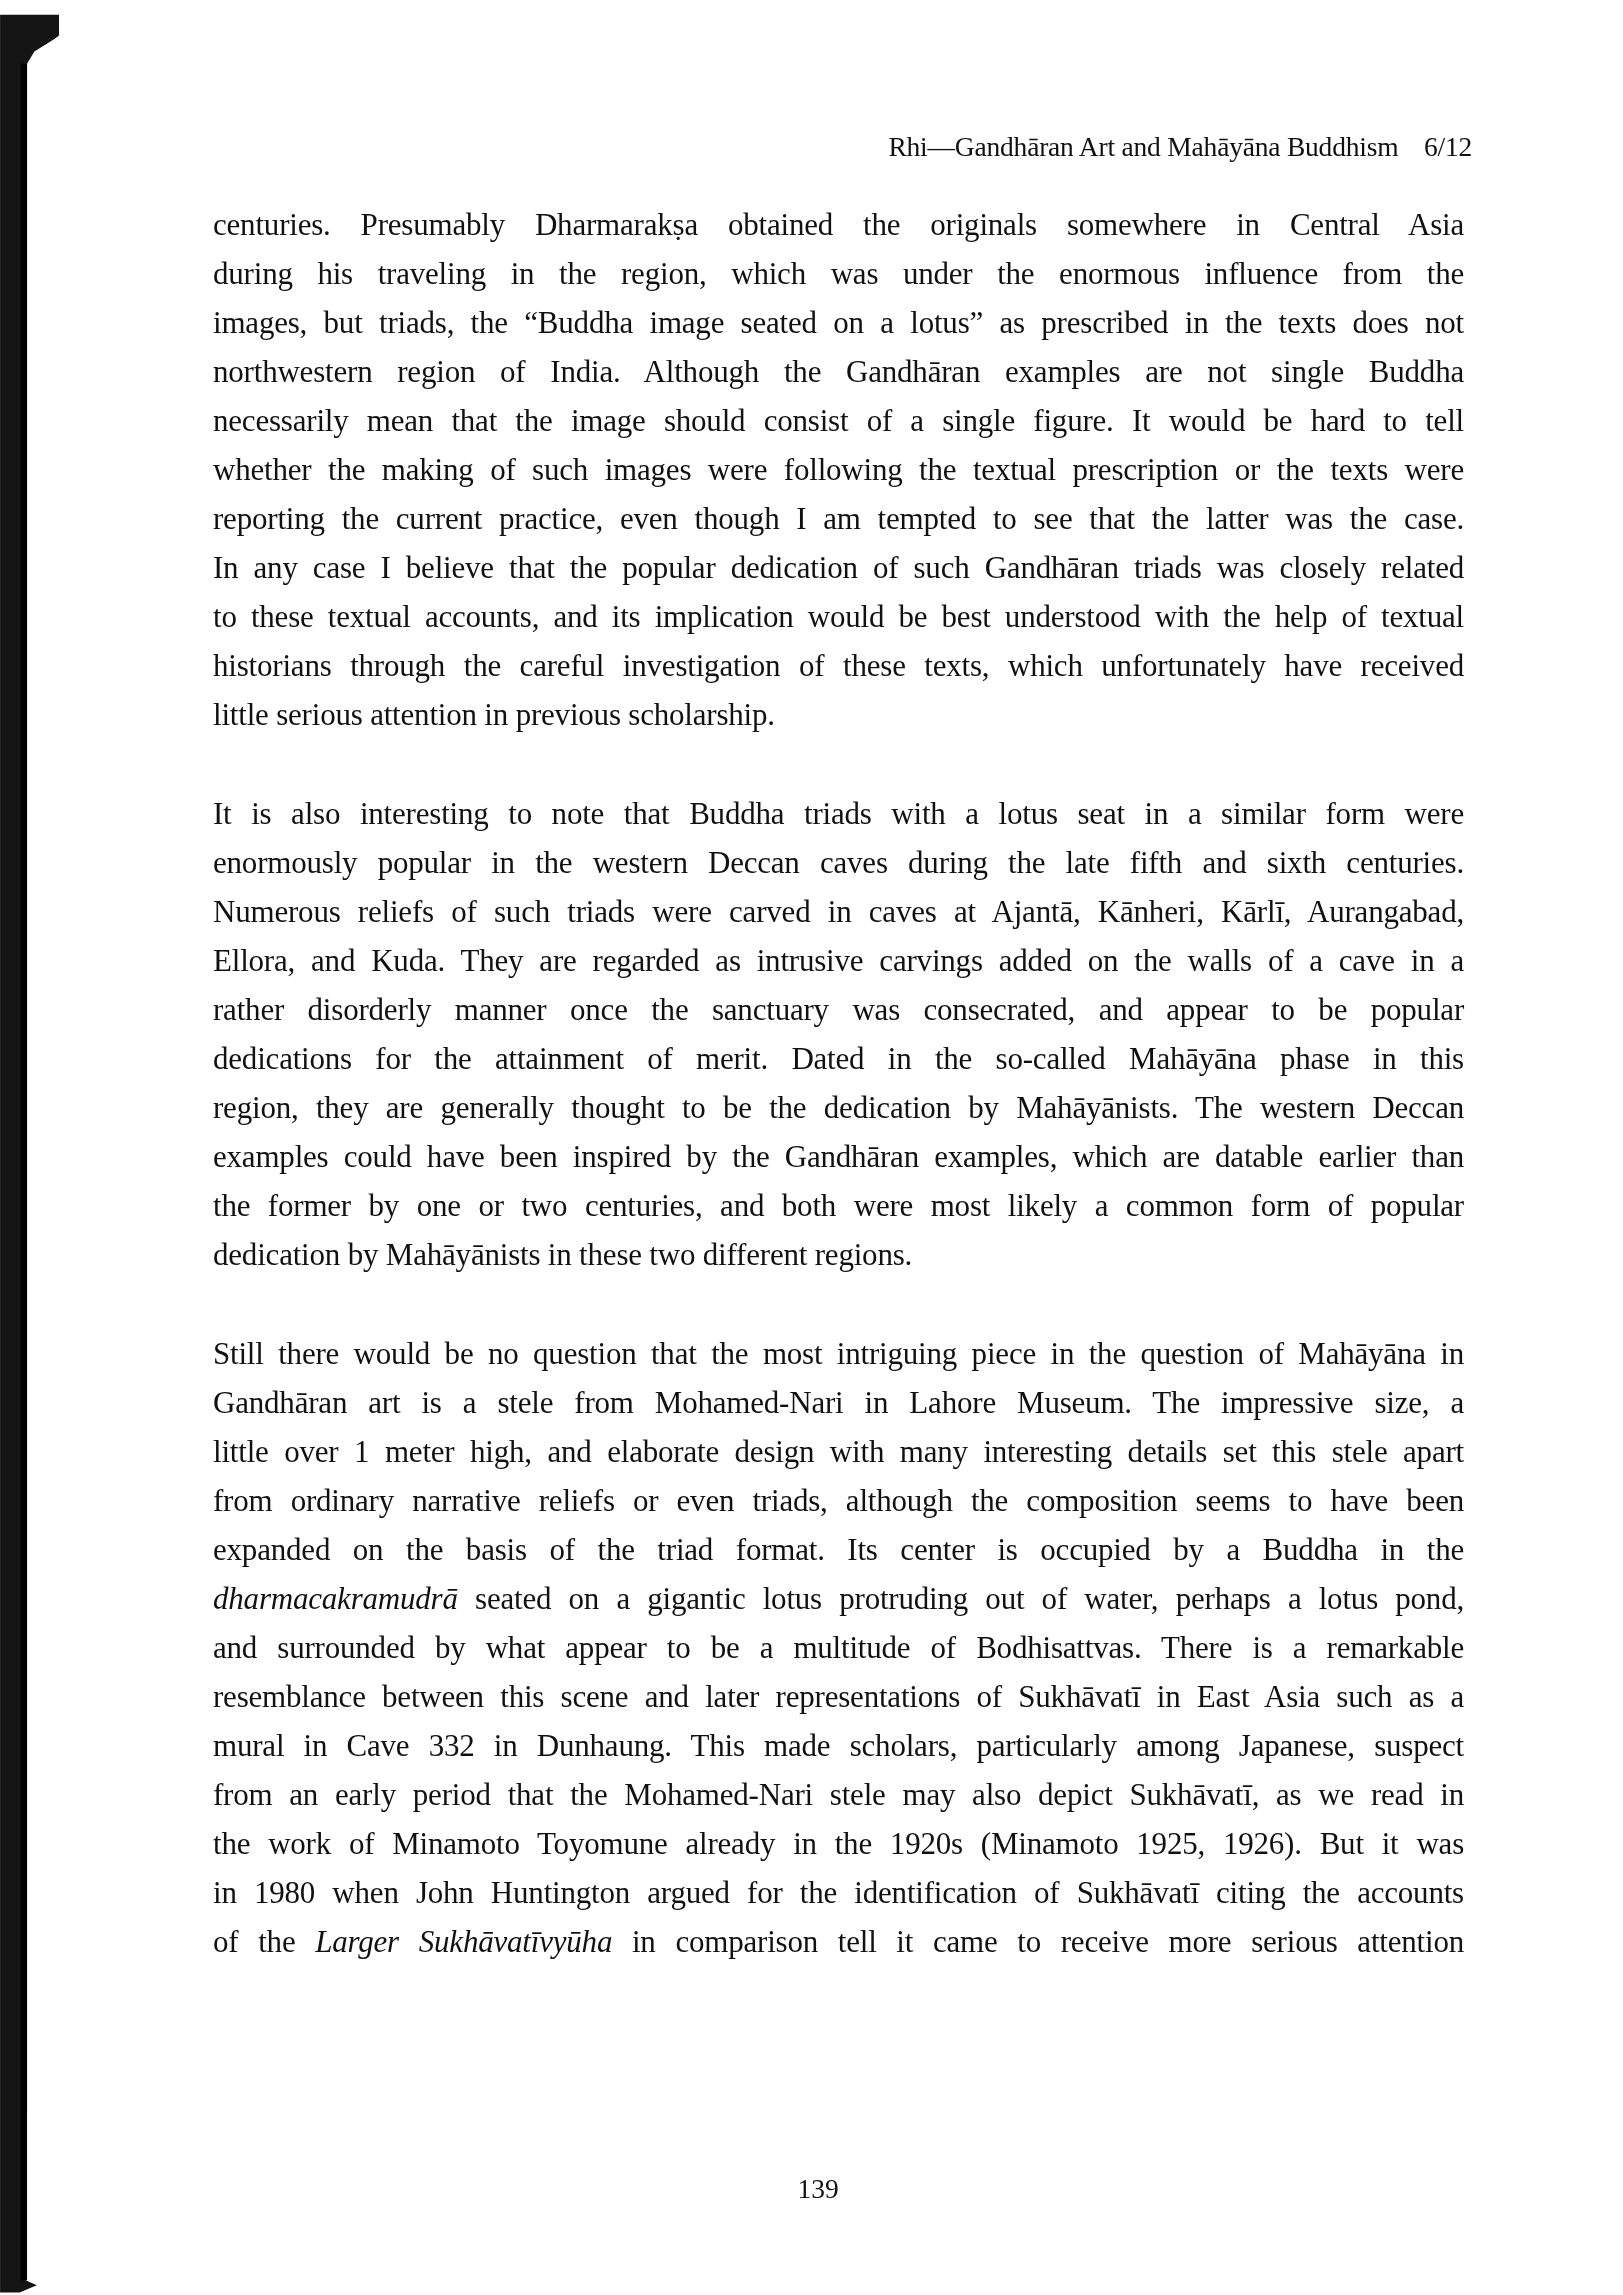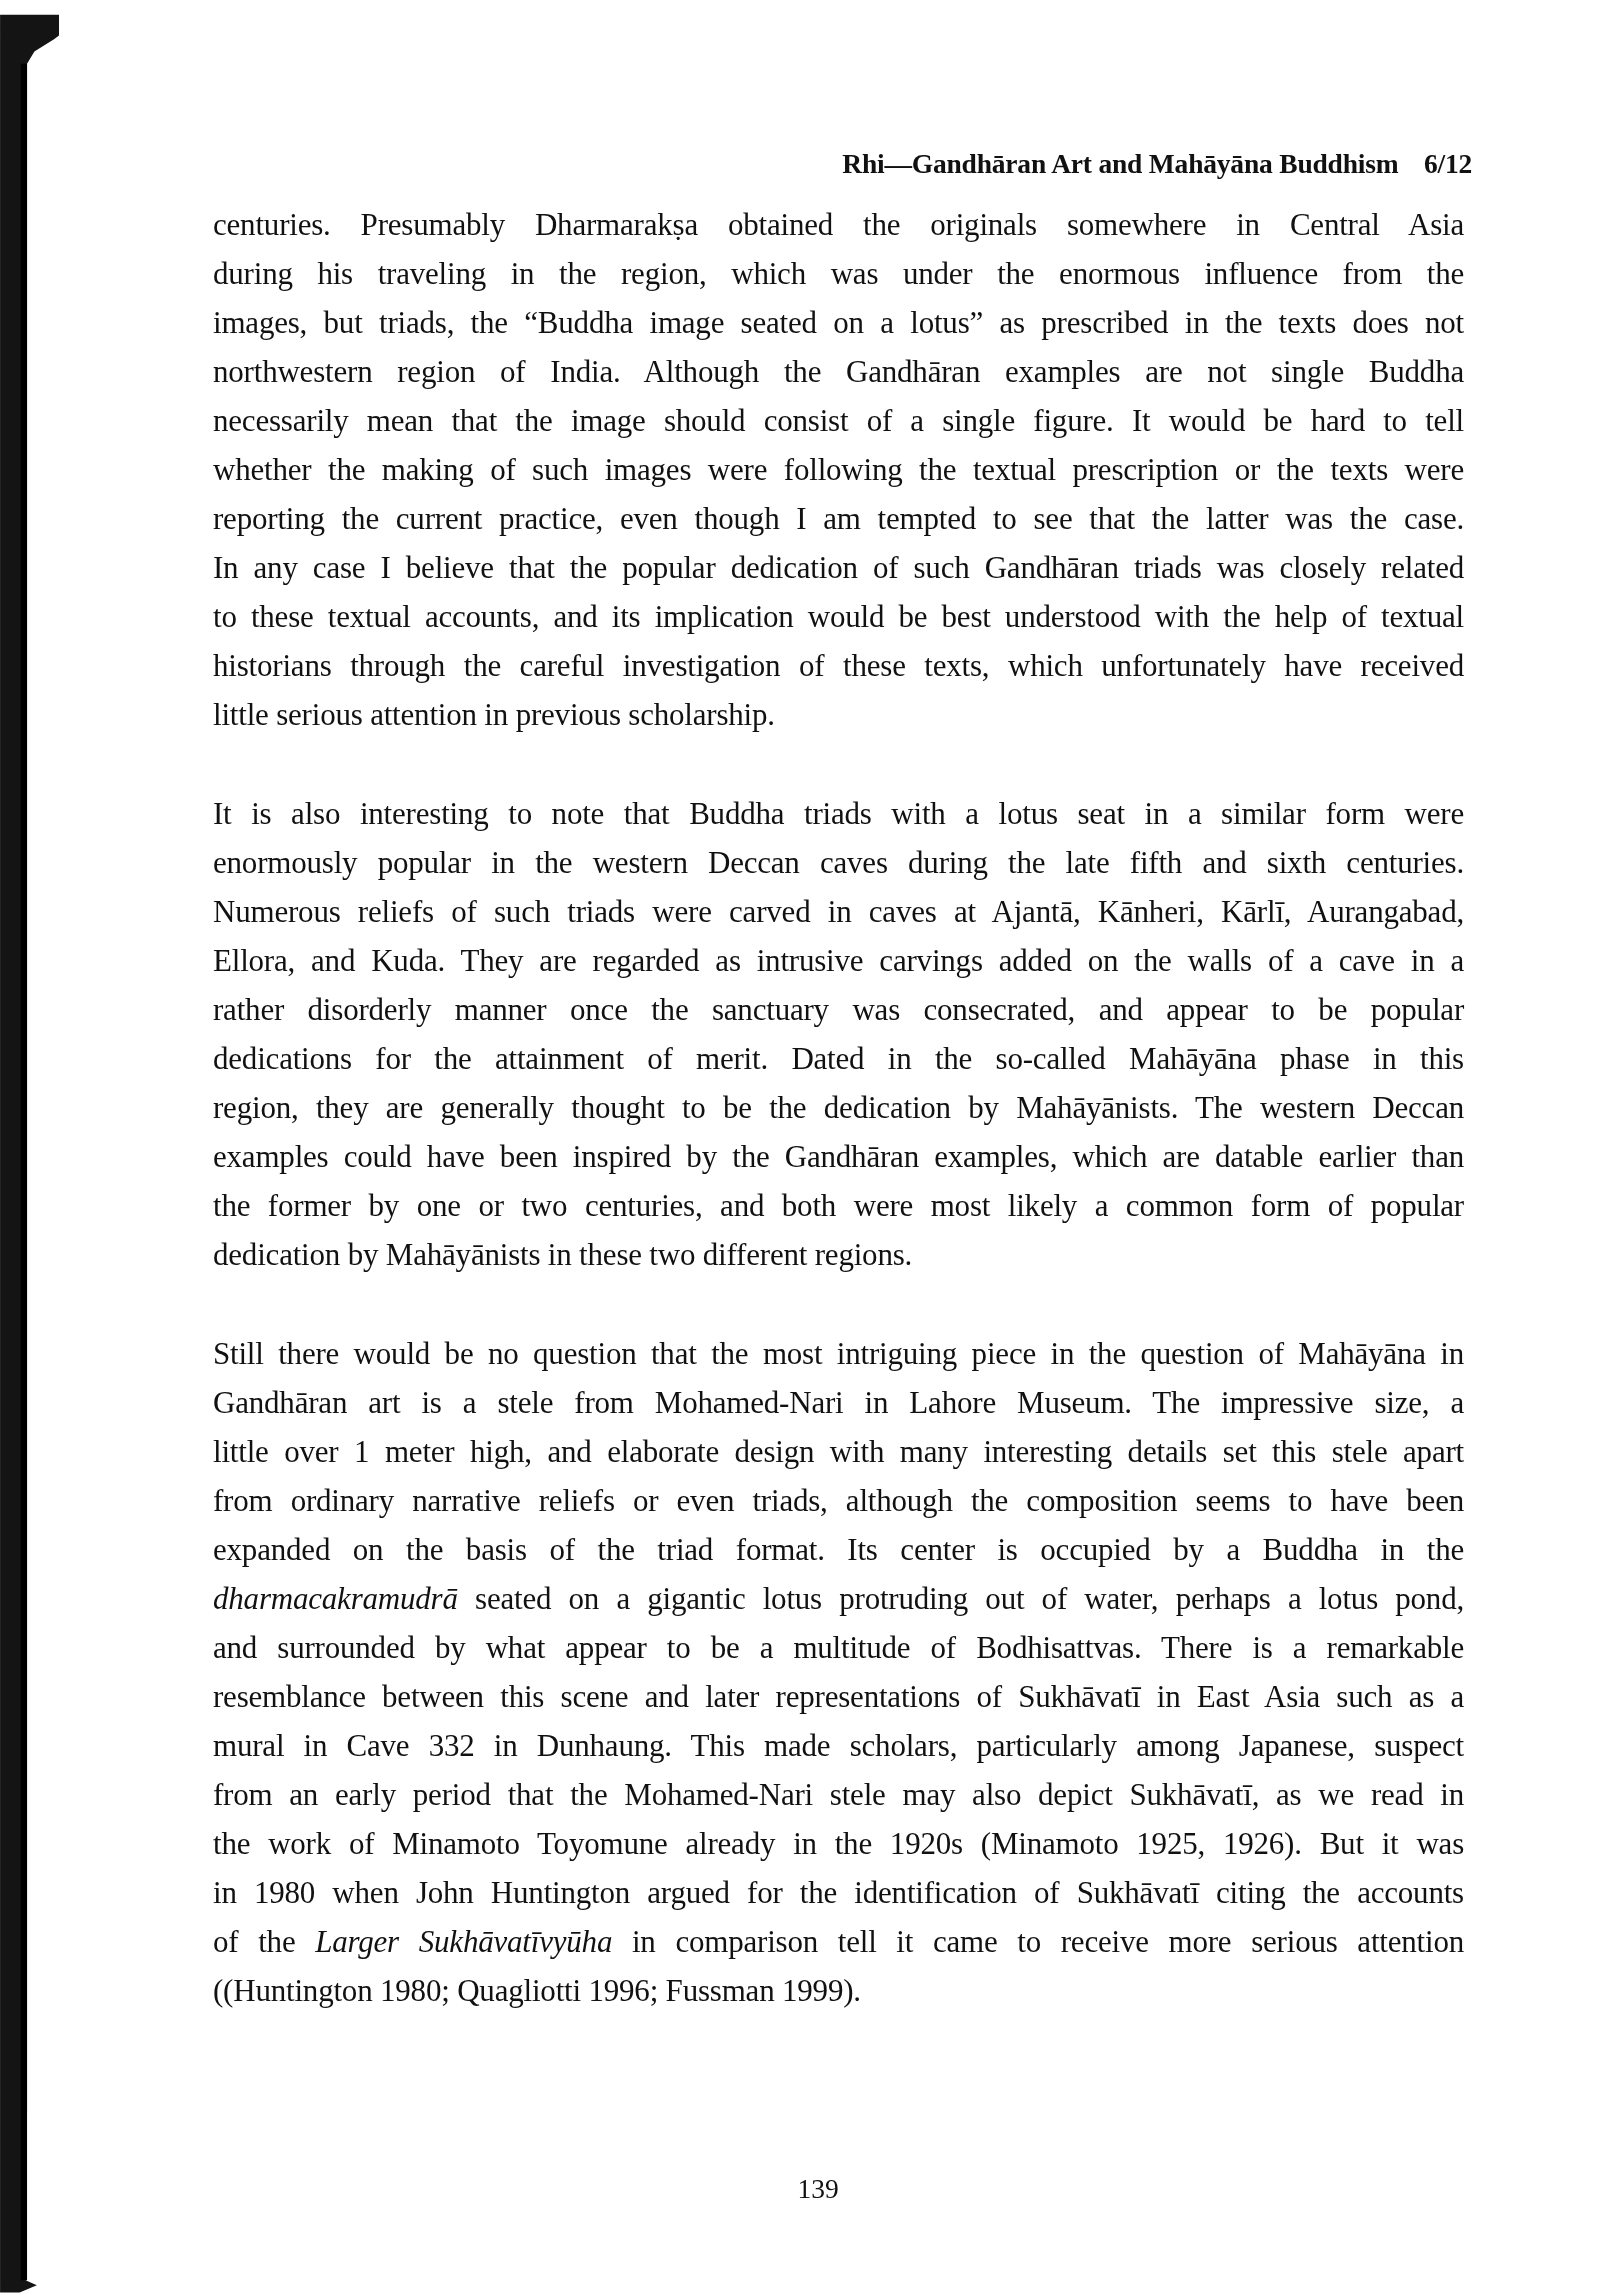--- a/index.html
+++ b/index.html
@@ -18,27 +18,26 @@
   .binding-edge {
     position: absolute;
     left: 0;
     top: 0;
     width: 59px;
     height: 2295px;
   }
   .binding-edge svg { display: block; }
   .running-head {
     position: absolute;
-    top: 147px;
+    top: 130px;
     right: 152px;
     font-size: 27.5px;
     line-height: 34px;
     white-space: pre;
     letter-spacing: -0.2px;
-    font-weight: bold;
   }
   .running-head .page-frac { margin-left: 25.5px; }
   .body-text {
     position: absolute;
     left: 213px;
     width: 1251px;
     top: 200px;
     font-size: 31px;
     line-height: 49px;
     text-align: justify;
@@ -114,20 +113,19 @@
     <span class="line">from ordinary narrative reliefs or even triads, although the composition seems to have been</span>
     <span class="line">expanded on the basis of the triad format.  Its center is occupied by a Buddha in the</span>
     <span class="line"><em>dharmacakramudrā</em><span> seated on a gigantic lotus protruding out of water, perhaps a lotus pond,</span></span>
     <span class="line">and surrounded by what appear to be a multitude of Bodhisattvas.  There is a remarkable</span>
     <span class="line">resemblance between this scene and later representations of Sukhāvatī in East Asia such as a</span>
     <span class="line">mural in Cave 332 in Dunhaung.  This made scholars, particularly among Japanese, suspect</span>
     <span class="line">from an early period that the Mohamed-Nari stele may also depict Sukhāvatī, as we read in</span>
     <span class="line">the work of Minamoto Toyomune already in the 1920s (Minamoto 1925, 1926).  But it was</span>
     <span class="line">in 1980 when John Huntington argued for the identification of Sukhāvatī citing the accounts</span>
     <span class="line"><span>of the </span><em>Larger Sukhāvatīvyūha</em><span> in comparison tell it came to receive more serious attention</span></span>
-    <span class="line last">((Huntington 1980; Quagliotti 1996; Fussman 1999).</span>
   </div>
 
 
 </div>
 
 <div class="folio">139</div>
 
 
 </body></html>

